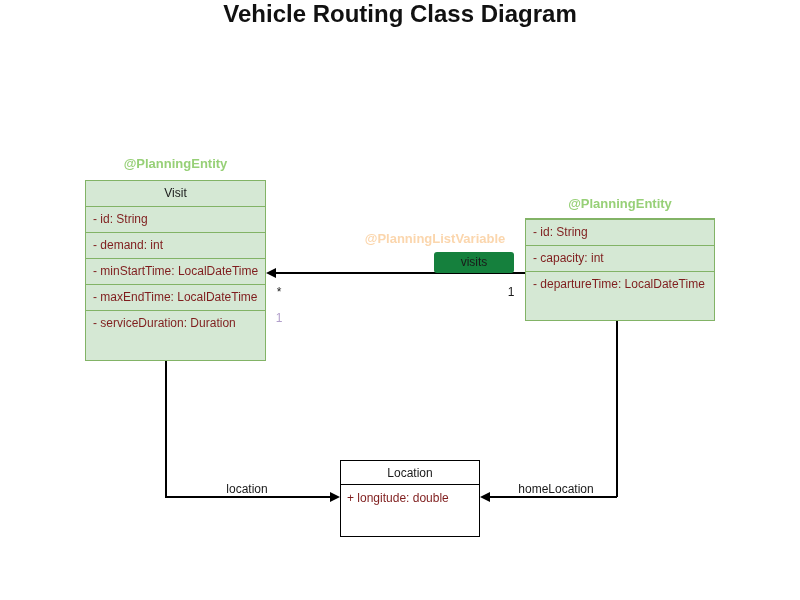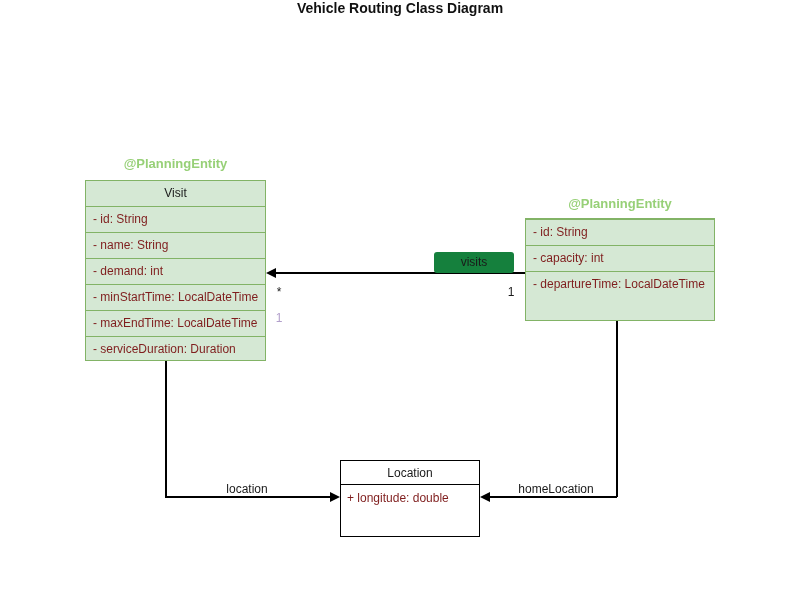--- a/index.html
+++ b/index.html
@@ -9,21 +9,21 @@
     height: 600px;
     background: #ffffff;
     font-family: "Liberation Sans", sans-serif;
     overflow: hidden;
   }
   .abs { position: absolute; }
 
   .title {
     left: 0; top: 84; width: 800px;
     text-align: center;
-    font-size: 14px;
+    font-size: 24px;
     font-weight: bold;
     color: #111111;
   }
 
   .annotation {
     text-align: center;
     font-size: 13px;
     font-weight: bold;
   }
   .annotation.green { color: #97d077; }
@@ -108,41 +108,41 @@
 <body>
 
 <div id="canvas">
 
   <div class="abs title">Vehicle Routing Class Diagram</div>
 
   <div class="abs annotation green" style="left:85px; top:156px; width:181px;">@PlanningEntity</div>
   <div class="abs uml-class" style="left:85px; top:180px; width:181px; height:181px;">
     <div class="class-name">Visit</div>
     <div class="row">- id: String</div>
-    <div class="row">- name: String</div>
     <div class="row">- demand: int</div>
     <div class="row">- minStartTime: LocalDateTime</div>
     <div class="row">- maxEndTime: LocalDateTime</div>
     <div class="row">- serviceDuration: Duration</div>
   </div>
 
   <div class="abs annotation green" style="left:525px; top:196px; width:190px;">@PlanningEntity</div>
   <div class="abs uml-class" style="left:525px; top:218px; width:190px; height:103px;">
     <div class="row">- id: String</div>
     <div class="row">- capacity: int</div>
     <div class="row">- departureTime: LocalDateTime</div>
   </div>
 
   <div class="abs uml-class plain" style="left:340px; top:460px; width:140px; height:77px;">
     <div class="class-name">Location</div>
     <div class="row">+ longitude: double</div>
   </div>
 
   <div class="abs edge-line h-line" style="left:274px; top:272px; width:251px;"></div>
   <div class="abs arrow left" style="left:266px; top:268px;"></div>
+  <div class="abs annotation peach" style="left:335px; top:231px; width:200px;">@PlanningListVariable</div>
   <div class="abs edge-label chip" style="left:434px; top:252px; width:80px;">visits</div>
   <div class="abs mult" style="left:271px; top:285px; width:16px;">*</div>
   <div class="abs mult purple" style="left:271px; top:311px; width:16px;">1</div>
   <div class="abs mult" style="left:503px; top:285px; width:16px;">1</div>
 
   <div class="abs edge-line v-line" style="left:165px; top:361px; height:136px;"></div>
   <div class="abs edge-line h-line" style="left:165px; top:496px; width:166px;"></div>
   <div class="abs arrow right" style="left:330px; top:492px;"></div>
   <div class="abs edge-label" style="left:207px; top:482px; width:80px;">location</div>
 

